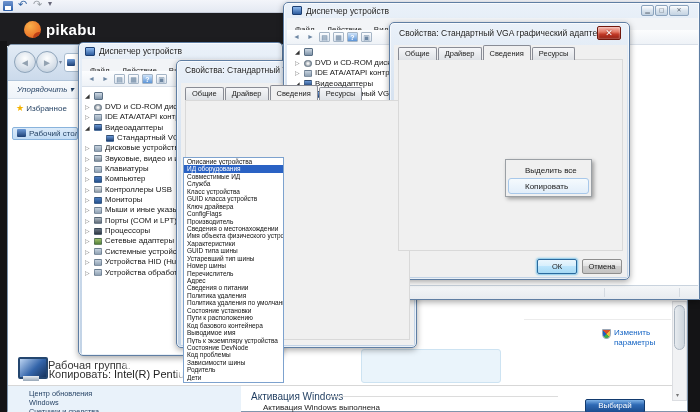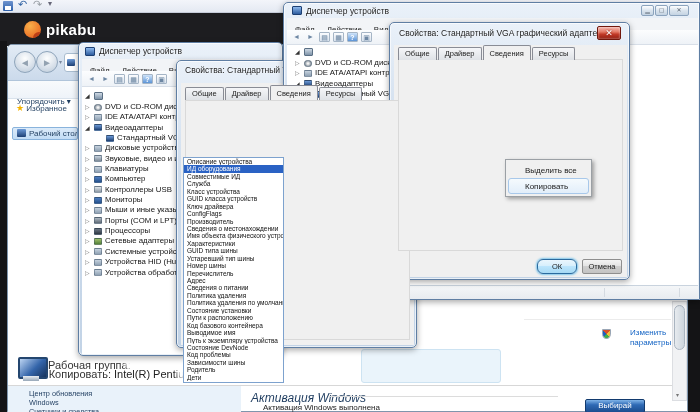--- a/index.html
+++ b/index.html
@@ -88,21 +88,21 @@
   .devicon::before{content:"";position:absolute;left:0;top:0;width:16px;height:11px;background:linear-gradient(135deg,#a8c8f2,#3465aa 60%,#1d3f73);border:1px solid #16335c;border-radius:1px;}
   .devicon::after{content:"";position:absolute;left:3px;top:12px;width:10px;height:3px;background:linear-gradient(#dfe7ef,#8fa3b8);}
   .devicon .gcard{position:absolute;left:12px;top:8px;width:7px;height:5px;background:linear-gradient(#9ed27a,#4e9a2e);border:1px solid #2f6e18;}
   .listbox{position:absolute;background:#fff;border:1px solid #7da2ce;overflow:hidden;padding-top:2px;}
   .vrow{height:10px;line-height:10px;font-size:7px;padding:0 3px;white-space:nowrap;overflow:hidden;color:#151515;}
   .vrow.selected{background:linear-gradient(#dcebfb,#c3dcf5);border:1px solid #7fabd8;border-radius:1px;line-height:8px;}
   .ddbox{position:absolute;background:#fff;border:1px solid #7da2ce;overflow:hidden;z-index:5;}
   .ddrow{height:7.44px;line-height:7.5px;font-size:6.5px;padding-left:3px;white-space:nowrap;overflow:hidden;color:#111;}
   .ddrow.selected{background:#2a62c4;color:#fff;}
   .btn{position:absolute;height:15px;background:linear-gradient(#f4f4f4,#e4e4e4 45%,#cfcfcf 46%,#c3c3c3);border:1px solid #8e8e8e;border-radius:2px;font-size:7.5px;text-align:center;line-height:13px;color:#1c1c1c;}
-  .btn.default{background:linear-gradient(#eaf6fd,#d7effc 45%,#bde6fd 46%,#a6d9f4);border-color:#2a6a9e;box-shadow:0 0 2px 1px #7fc5ea;border-radius:6px;}
+  .btn.default{background:linear-gradient(#eaf6fd,#d7effc 45%,#bde6fd 46%,#a6d9f4);border-color:#2a6a9e;box-shadow:0 0 2px 1px #7fc5ea;}
   .statusbar{position:absolute;background:linear-gradient(#f4f6f8,#e7ebf0);border-top:1px solid #c9d3de;}
   .statsep{position:absolute;top:2px;bottom:2px;width:1px;background:#d4dae1;}
 
   
   #syswin{position:absolute;left:7px;top:44px;width:681px;height:368px;background:#fff;border:1px solid #7f95ac;border-radius:5px 5px 0 0;}
   .sw-chrome{position:absolute;left:0;top:0;width:679px;height:36px;background:linear-gradient(#e2ebf5,#cbdaeb);border-radius:4px 4px 0 0;border-bottom:1px solid #b0c4da;}
   .circ{position:absolute;width:22px;height:22px;border-radius:50%;background:radial-gradient(circle at 50% 32%,#fdfefe,#d6dfe9 60%,#b8c8d8);border:1px solid #8fa5bb;color:#93a2b1;text-align:center;line-height:21px;font-size:10px;}
   .addrfrag{position:absolute;left:56px;top:8px;width:20px;height:19px;background:#fff;border:1px solid #a8bccf;border-radius:3px 0 0 3px;font-size:8px;color:#3465a4;line-height:17px;padding-left:2px;}
   .sw-toolbar{position:absolute;left:0;top:36px;width:679px;height:18px;background:linear-gradient(#f8fafc,#eef3f9);border-bottom:1px solid #d9e2ec;font-size:8px;color:#1e3c5f;}
   .navrow{position:absolute;font-size:8px;color:#1e3c5f;white-space:nowrap;overflow:hidden;}
@@ -111,21 +111,21 @@
   .minimon{display:inline-block;width:9px;height:8px;background:linear-gradient(#6d9bd8,#1d3f73);border-radius:1px;vertical-align:-1px;margin-right:3px;}
   .bigmon{position:absolute;width:30px;height:25px;}
   .bigmon::before{content:"";position:absolute;left:0;top:0;width:26px;height:18px;background:linear-gradient(135deg,#bcd4f2,#3465aa 55%,#17335c);border:2px solid #24466f;border-radius:2px;}
   .bigmon::after{content:"";position:absolute;left:5px;top:19px;width:16px;height:5px;background:linear-gradient(#e8edf2,#97a7b8);}
   .sysline{position:absolute;font-size:11px;color:#222;white-space:nowrap;}
   .syslabel{text-align:right;color:#333;}
   .smudge{position:absolute;background:rgba(255,255,255,.92);box-shadow:0 0 4px 3px rgba(255,255,255,.92);border-radius:3px;}
   .divline{position:absolute;border-top:1px solid #d7d7d7;}
   .bstrip-side{position:absolute;background:#e9f2fa;}
   .blink{font-size:7.3px;color:#1e3c5f;line-height:9px;}
-  .act-head{position:absolute;font-size:12px;color:#1e3c5f;white-space:nowrap;font-style:italic;}
+  .act-head{position:absolute;font-size:10px;color:#1e3c5f;white-space:nowrap;}
   .act-rule{position:absolute;border-top:1px solid #dcdcdc;}
   .act-status{position:absolute;font-size:8px;color:#222;white-space:nowrap;}
   .shield-icon{position:absolute;width:9px;height:10px;background:conic-gradient(from -45deg,#d94f2b 0 25%,#f3c03f 0 50%,#3fae49 0 75%,#1f5fbf 0);border-radius:1px 1px 50% 50%/1px 1px 55% 55%;border:1px solid #9aa6b5;}
   .chglink{position:absolute;font-size:8px;color:#1464c4;text-align:left;line-height:10px;white-space:nowrap;}
   .vscroll{position:absolute;left:664px;top:256px;width:15px;height:100px;background:#f1f2f4;border:1px solid #dcdee2;}
   .vthumb{position:absolute;left:1px;top:3px;width:11px;height:45px;background:linear-gradient(90deg,#e7ebef,#cdd5dd);border:1px solid #a9b4c0;border-radius:6px;}
   .varr{position:absolute;left:3px;font-size:6px;color:#777;}
   .choosebtn{position:absolute;left:577px;top:354px;width:60px;height:14px;background:linear-gradient(#7fb3e8,#2f6ab5 40%,#1c4d8f);border:1px solid #123a6e;border-radius:2px;color:#fff;font-size:8px;text-align:center;line-height:12px;}
   .palebox{position:absolute;left:353px;top:304px;width:140px;height:34px;background:#eaf4fb;border:1px solid #cde3f2;border-radius:3px;}
   .innerrule{position:absolute;left:516px;top:274px;width:147px;border-top:1px solid #ececec;}
@@ -157,21 +157,21 @@
   <div id="lstrip"></div>
 
   <div id="syswin">
     <div class="sw-chrome">
       <span class="circ" style="left:6px;top:6px;">◄</span>
       <span class="circ" style="left:28px;top:6px;">►</span>
       <span style="position:absolute;left:51px;top:13px;font-size:6px;color:#7b8aa0;">▾</span>
       <span class="addrfrag"><span class="minimon" style="width:8px;height:7px;"></span>▸</span>
     </div>
     <div class="sw-toolbar">
-      <span style="position:absolute;left:9px;top:16px;"><span>Упорядочить</span> <span>▾</span></span>
+      <span style="position:absolute;left:9px;top:4px;font-style:italic;"><span>Упорядочить</span> <span>▾</span></span>
     </div>
     <div class="navrow" style="left:8px;top:58px;width:62px;">
       <span class="star-icon">★</span>
       <span>Избранное</span>
     </div>
     <div class="navrow navsel" style="left:4px;top:82px;width:66px;height:13px;padding:1px 0 0 4px;">
       <span class="minimon"></span><span>Рабочий стол</span>
     </div>
 
     <span class="bigmon" style="left:10px;top:312px;"></span>
@@ -189,21 +189,21 @@
     <div style="position:absolute;left:21px;top:344px;width:92px;">
 
     <div class="blink">Центр обновления Windows</div>
         <div class="blink">Счетчики и средства производительности</div>
       </div>
     <div class="act-head" style="left:243px;top:346px;">Активация Windows</div>
     <div class="act-rule" style="left:320px;top:351px;width:230px;"></div>
     <div class="act-status" style="left:255px;top:358px;">Активация Windows выполнена</div>
 
     <span class="shield-icon" style="left:594px;top:284px;"></span>
-    <div class="chglink" style="left:606px;top:283px;margin-left:16px;">
+    <div class="chglink" style="left:606px;top:283px;">
       <span>Изменить</span><br><span>параметры</span>
     </div>
 
     <div class="vscroll">
       <div class="vthumb"></div>
       <span class="varr" style="top:89px;">▾</span>
     </div>
     <div class="choosebtn">Выбирай</div>
   </div>
   <div id="rstrip"></div>

